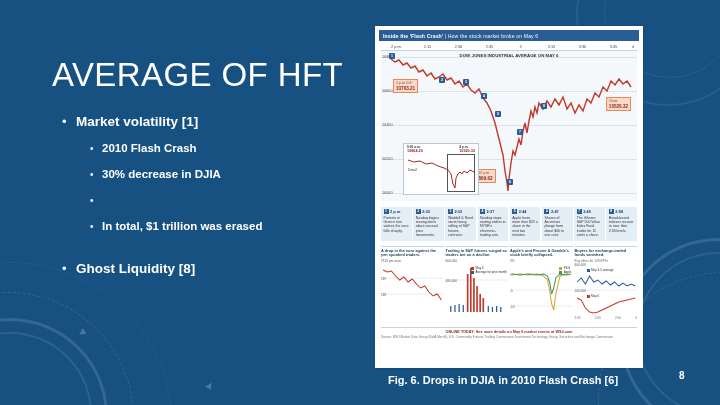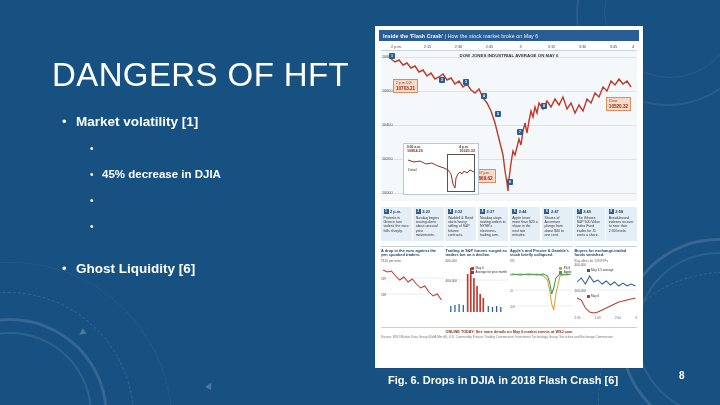--- a/index.html
+++ b/index.html
@@ -100,44 +100,46 @@
   <div class="deco d4"></div>
   <div class="deco d5"></div>
   <div class="deco d6"></div>
   <div class="deco d7"></div>
   <div class="deco d8"></div>
   <div class="deco d9"></div>
   <div class="arrow a1">◄</div>
   <div class="arrow a2">◄</div>
   <div class="arrow a3">◄</div>
 
-  <div class="title">DANGERS OF HFT</div>
+  <div class="title">AVERAGE OF HFT</div>
 
   <div class="bullets">
     <div class="b1">
       <span class="dot">•</span>
       <span class="txt">Market volatility [1]</span>
     </div>
     <div class="b2">
       <span class="dot">•</span>
+      <span class="txt">2010 Flash Crash</span>
     </div>
     <div class="b2">
       <span class="dot">•</span>
-      <span class="txt">45% decrease in DJIA</span>
+      <span class="txt">30% decrease in DJIA</span>
     </div>
     <div class="b2">
       <span class="dot">•</span>
     </div>
     <div class="b2">
       <span class="dot">•</span>
+      <span class="txt">In total, $1 trillion was erased</span>
     </div>
     <div class="spacer"></div>
     <div class="b1">
       <span class="dot">•</span>
-      <span class="txt">Ghost Liquidity [6]</span>
+      <span class="txt">Ghost Liquidity [8]</span>
     </div>
   </div>
 
   <div class="info">
 
     <div class="ghead">
       <span>Inside the 'Flash Crash'</span>
       <span class="sep">|</span>
       <span class="sep">How the stock market broke on May 6</span>
     </div>
@@ -386,16 +388,16 @@
           </div>
         </div>
       </div>
 
     </div>
 
     <div class="online">ONLINE TODAY: See more details on May 6 market events at WSJ.com</div>
     <div class="source">Source: WSJ Market Data Group (BofA Merrill); U.S. Commodity Futures Trading Commission; Investment Technology Group; Securities and Exchange Commission</div>
   </div>
 
-  <div class="caption">Fig. 6. Drops in DJIA in 2018 Flash Crash [6]</div>
+  <div class="caption">Fig. 6. Drops in DJIA in 2010 Flash Crash [6]</div>
   <div class="pagenum">8</div>
 
 </div>
 
 </body></html>

